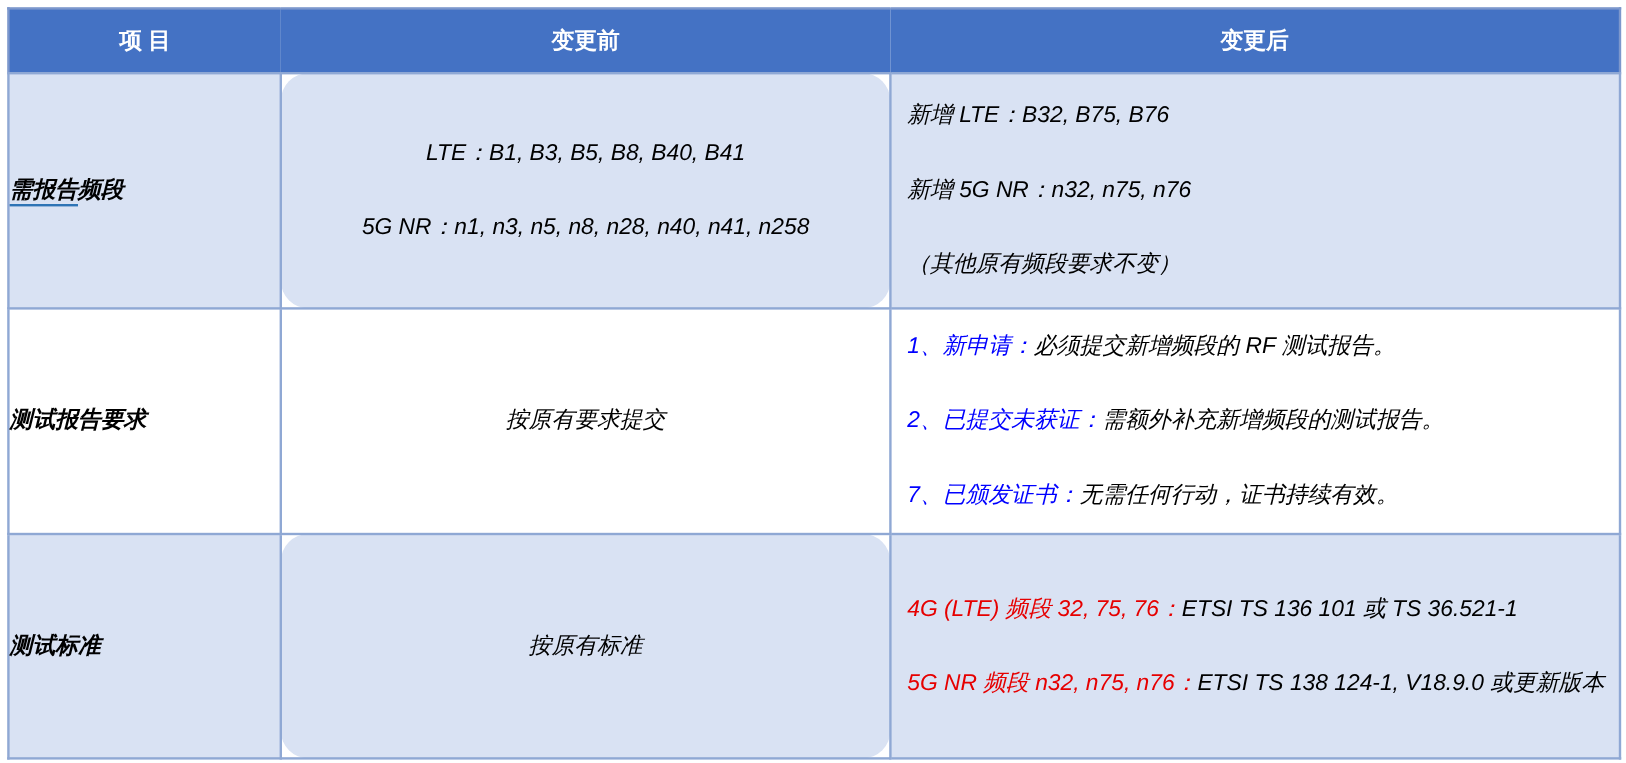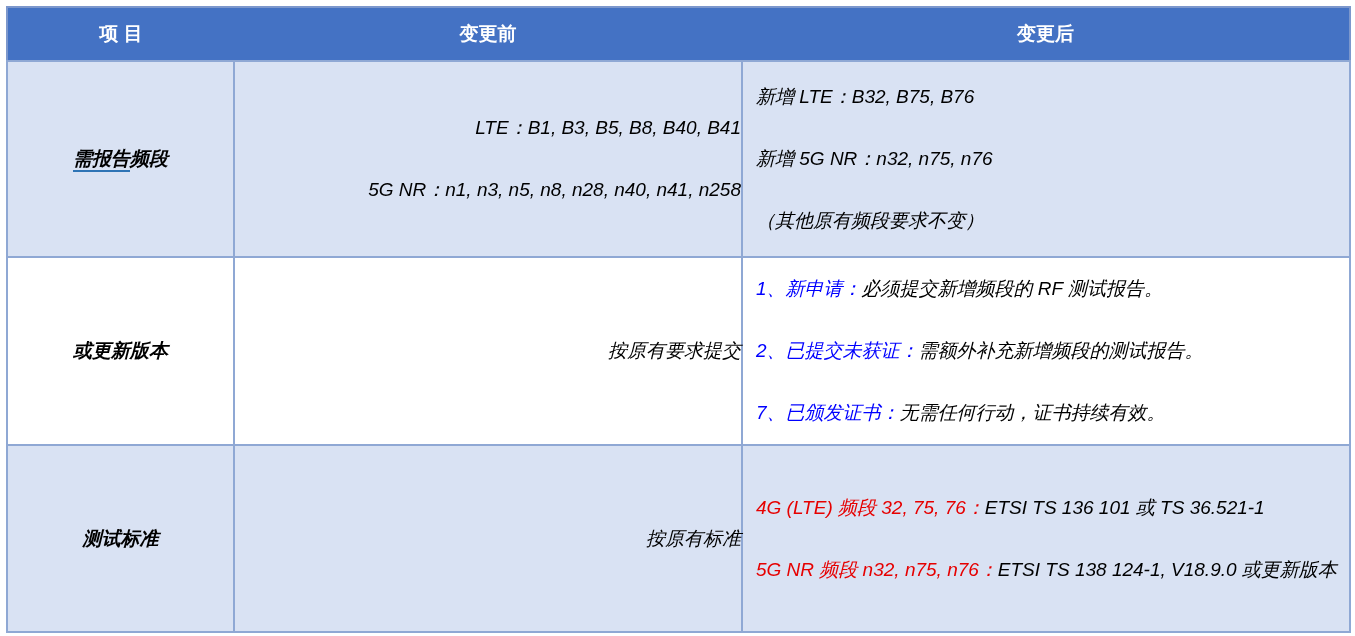--- a/index.html
+++ b/index.html
@@ -39,22 +39,22 @@
     font-weight:bold;font-size:19px;border:0;
     text-align:center;vertical-align:middle;padding:0;
   }
   td{
     border:2px solid var(--border);
     vertical-align:middle;
     font-size:19px;line-height:62px;
     padding:0;background:var(--row-white-bg);font-style:italic;
   }
   tr.light td{background:var(--row-alt-bg);}
-  td.item{text-align:center;font-weight:bold;}
-  td.before{text-align:right;}
+  td.item{font-weight:bold;}
+  td.before{text-align:center;border-radius:23px;}
   td.after{text-align:left;padding:0 10px 0 13px;}
   .line{margin:0;}
   .u{border-bottom:2px solid var(--underline-blue);padding-bottom:1px;}
   .blue{color:var(--accent-blue-text);}
   .red{color:var(--accent-red-text);text-align:right;}
 </style>
 </head>
 <body>
 
 <div class="page">
@@ -81,21 +81,21 @@
           <div class="line">5G NR：n1, n3, n5, n8, n28, n40, n41, n258</div>
         </td>
         <td class="after">
           <div class="line">新增 LTE：B32, B75, B76</div>
           <div class="line">新增 5G NR：n32, n75, n76</div>
           <div class="line">（其他原有频段要求不变）</div>
         </td>
       </tr>
       <tr class="row-2">
         <td class="item">
-          <span>或更新版本</span>
+          <span>测试报告要求</span>
         </td>
         <td class="before">
           <div class="line">按原有要求提交</div>
         </td>
         <td class="after">
           <div class="line"><span class="blue">1、新申请：</span><span>必须提交新增频段的 RF 测试报告。</span></div>
           <div class="line"><span class="blue">2、已提交未获证：</span><span>需额外补充新增频段的测试报告。</span></div>
           <div class="line"><span class="blue">7、已颁发证书：</span><span>无需任何行动，证书持续有效。</span></div>
         </td>
       </tr>

